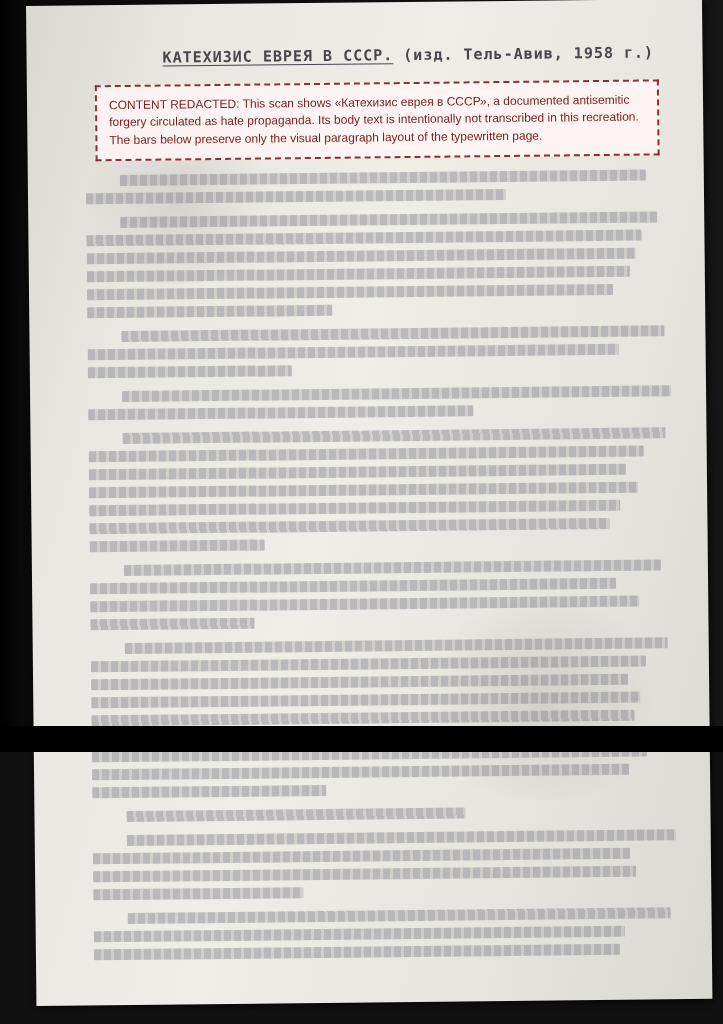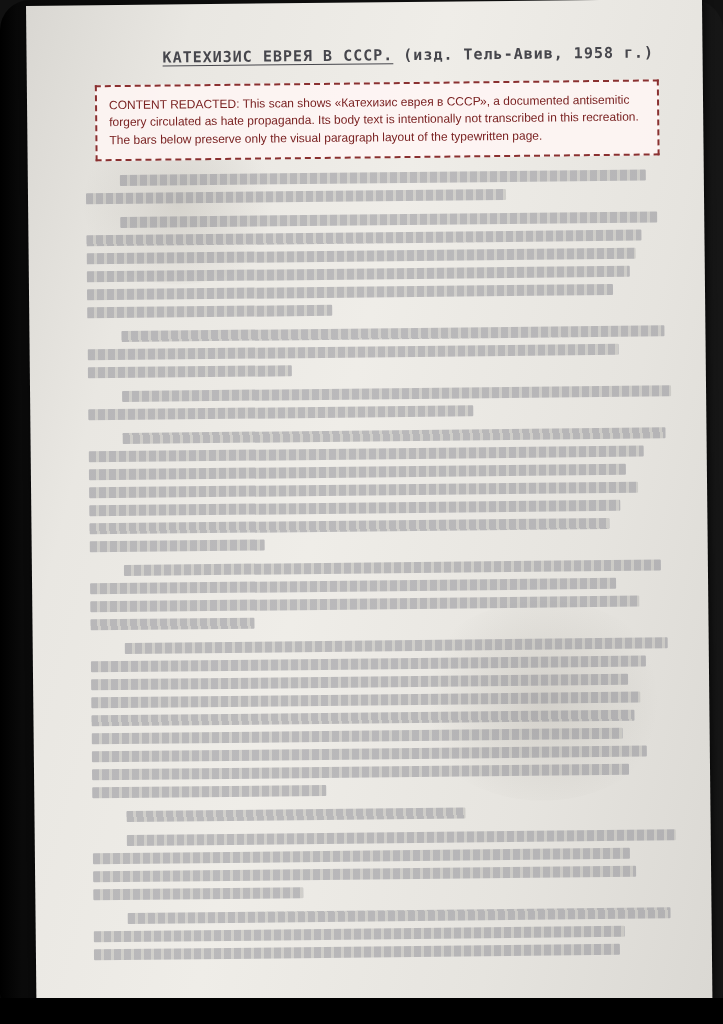--- a/index.html
+++ b/index.html
@@ -7,23 +7,22 @@
     padding: 0;
     width: 723px;
     height: 1024px;
     overflow: hidden;
     background: #111;
     font-family: "DejaVu Sans Mono", "Liberation Mono", monospace;
   }
   .scan-canvas {
     position: relative;
     width: 723px;
-    height: 1024px;
+    height: 752px;
     background: linear-gradient(90deg, #000 0%, #0a0a0a 3%, #161616 100%);
-    border-radius: 30px;
   }
   .scan-edge-bottom {
     position: absolute;
     left: 0; right: 0; bottom: 0;
     height: 26px;
     background: #000;
   }
   .page {
     position: absolute;
     left: 26px;

